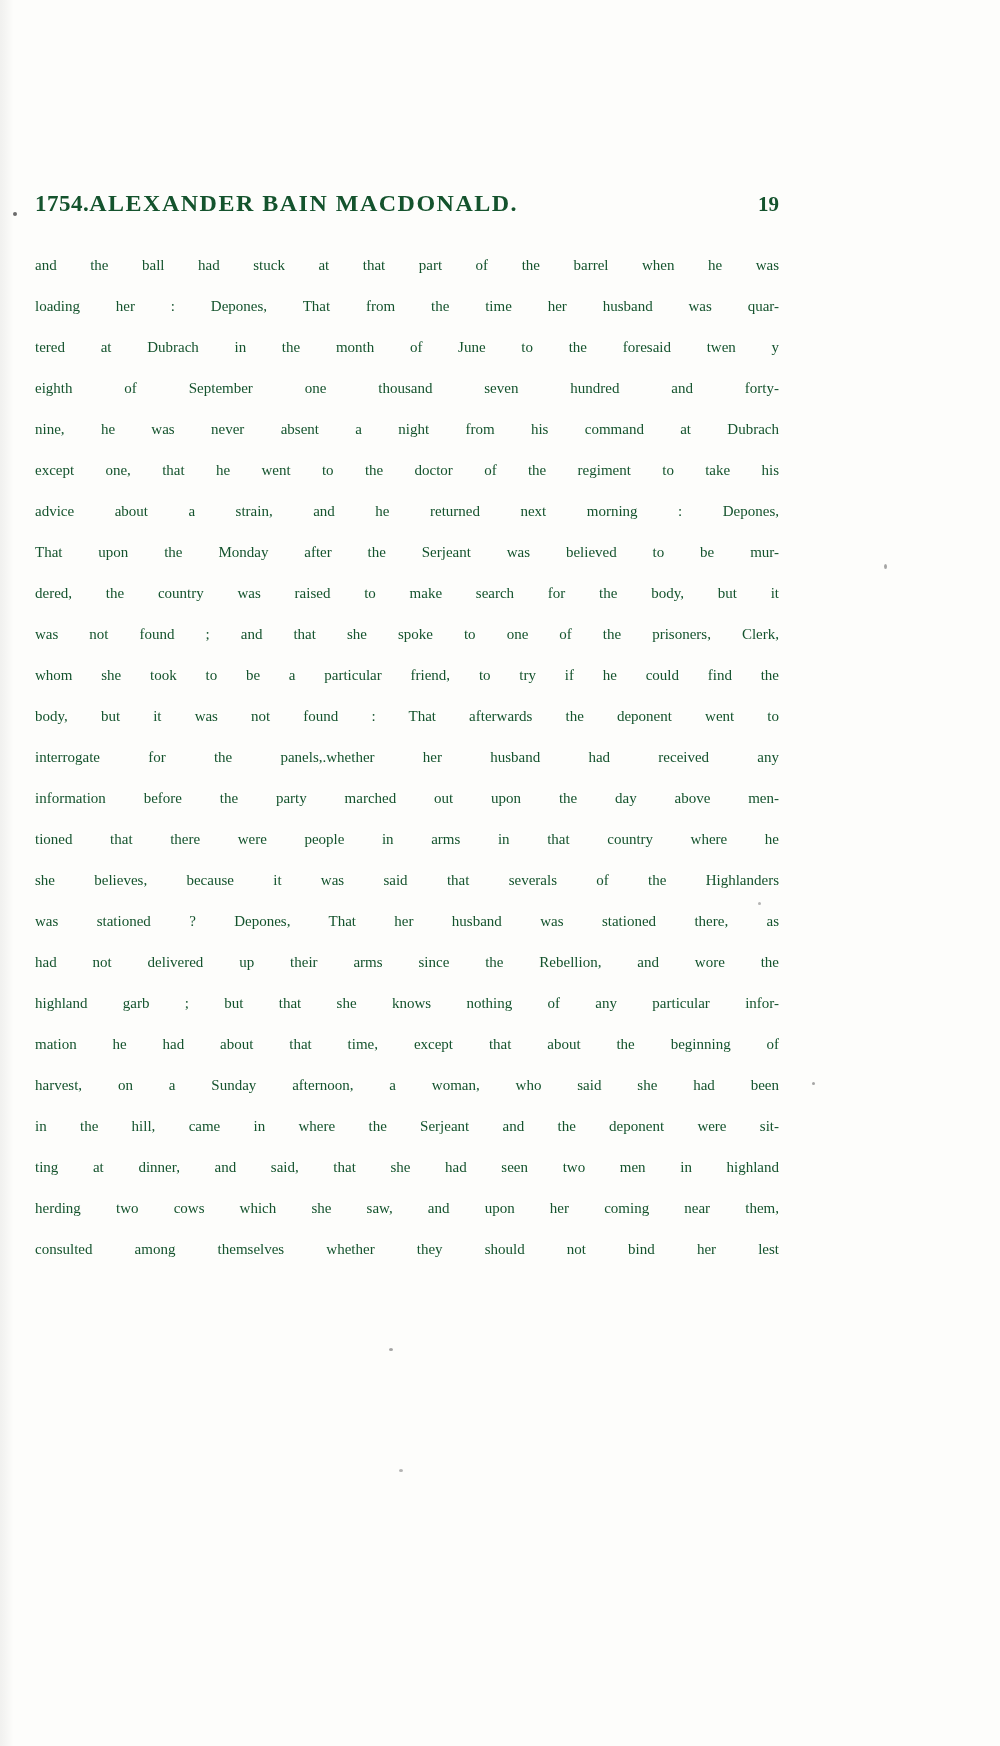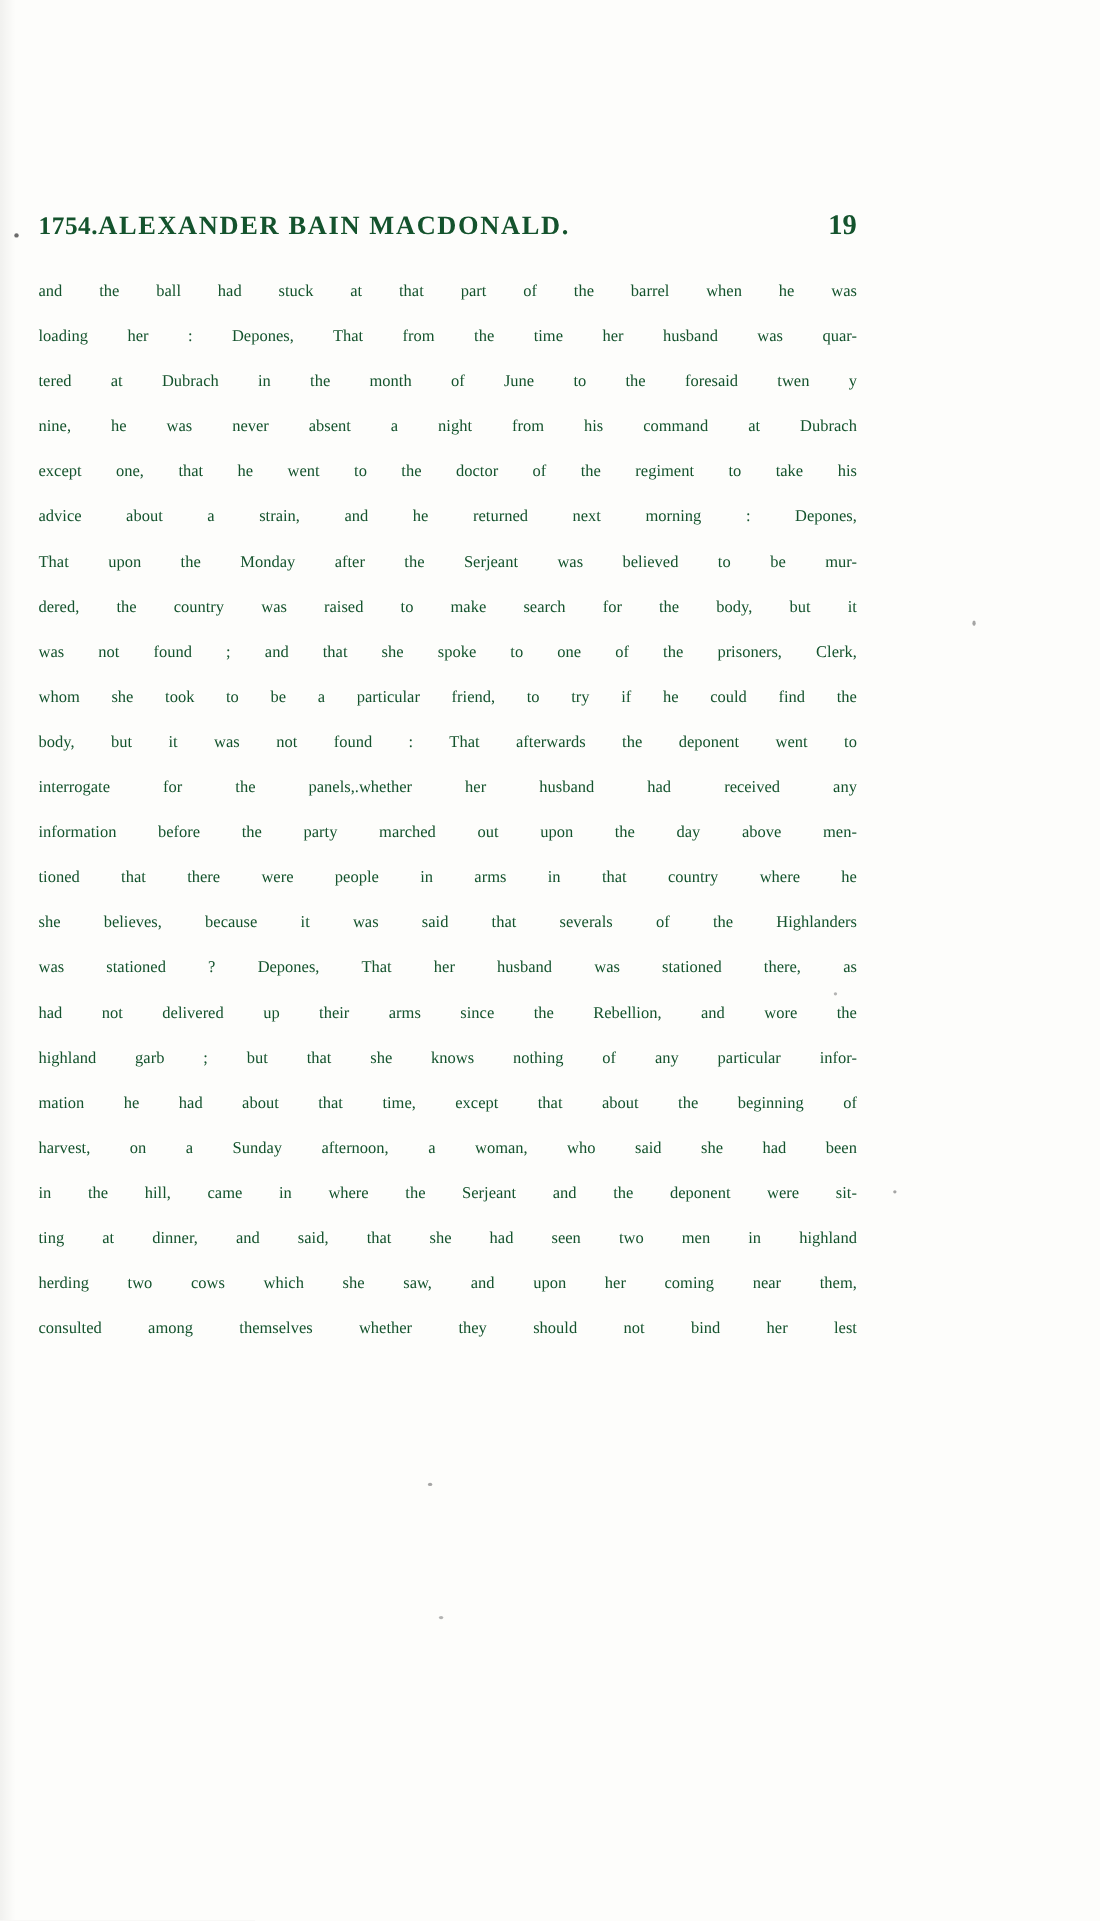--- a/index.html
+++ b/index.html
@@ -41,21 +41,21 @@
     flex: 0 0 auto;
   }
   .header .title {
     flex: 1 1 auto;
     text-align: left;
     font-size: 24px;
     letter-spacing: 1.5px;
   }
   .header .pagenum {
     flex: 0 0 auto;
-    font-size: 26px;
+    font-size: 21px;
   }
   .body-text {
     position: absolute;
     top: 245px;
     left: 35px;
     width: 744px;
     font-size: 15px;
     word-spacing: 1px;
   }
   .line {
@@ -86,20 +86,21 @@
   <div class="header">
     <span class="year">1754.</span>
     <span class="title">ALEXANDER BAIN MACDONALD.</span>
     <span class="pagenum">19</span>
   </div>
 
   <div class="body-text">
     <div class="line">and the ball had stuck at that part of the barrel when he was</div>
     <div class="line">loading her : Depones, That from the time her husband was quar-</div>
     <div class="line">tered at Dubrach in the month of June to the foresaid twen y</div>
+    <div class="line">eighth of September one thousand seven hundred and forty-</div>
     <div class="line">nine, he was never absent a night from his command at Dubrach</div>
     <div class="line">except one, that he went to the doctor of the regiment to take his</div>
     <div class="line">advice about a strain, and he returned next morning : Depones,</div>
     <div class="line">That upon the Monday after the Serjeant was believed to be mur-</div>
     <div class="line">dered, the country was raised to make search for the body, but it</div>
     <div class="line">was not found ; and that she spoke to one of the prisoners, Clerk,</div>
     <div class="line">whom she took to be a particular friend, to try if he could find the</div>
     <div class="line">body, but it was not found : That afterwards the deponent went to</div>
     <div class="line">interrogate for the panels,.whether her husband had received any</div>
     <div class="line">information before the party marched out upon the day above men-</div>

